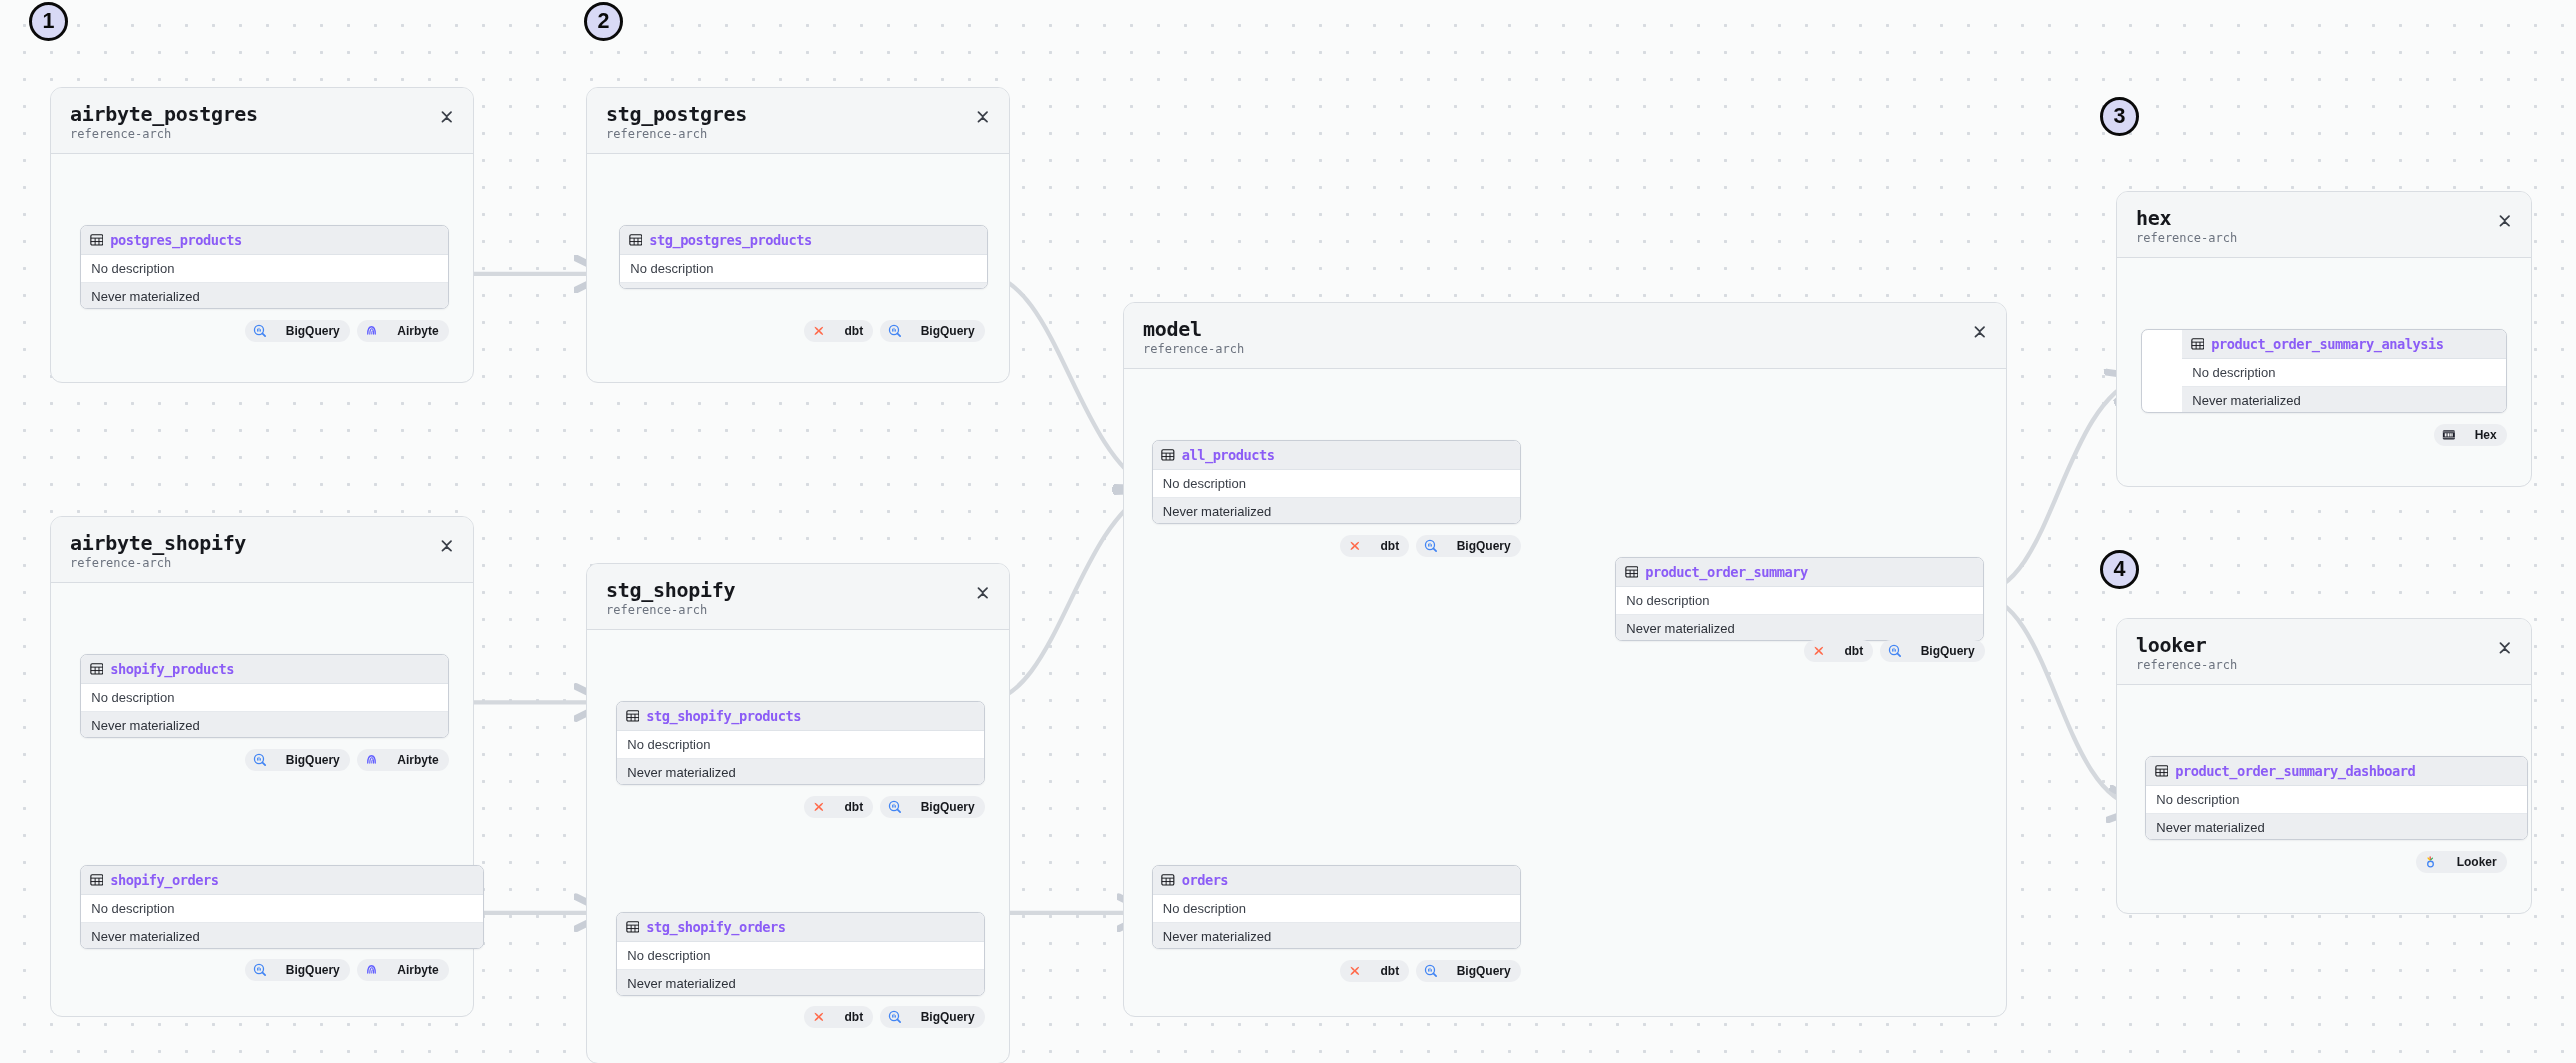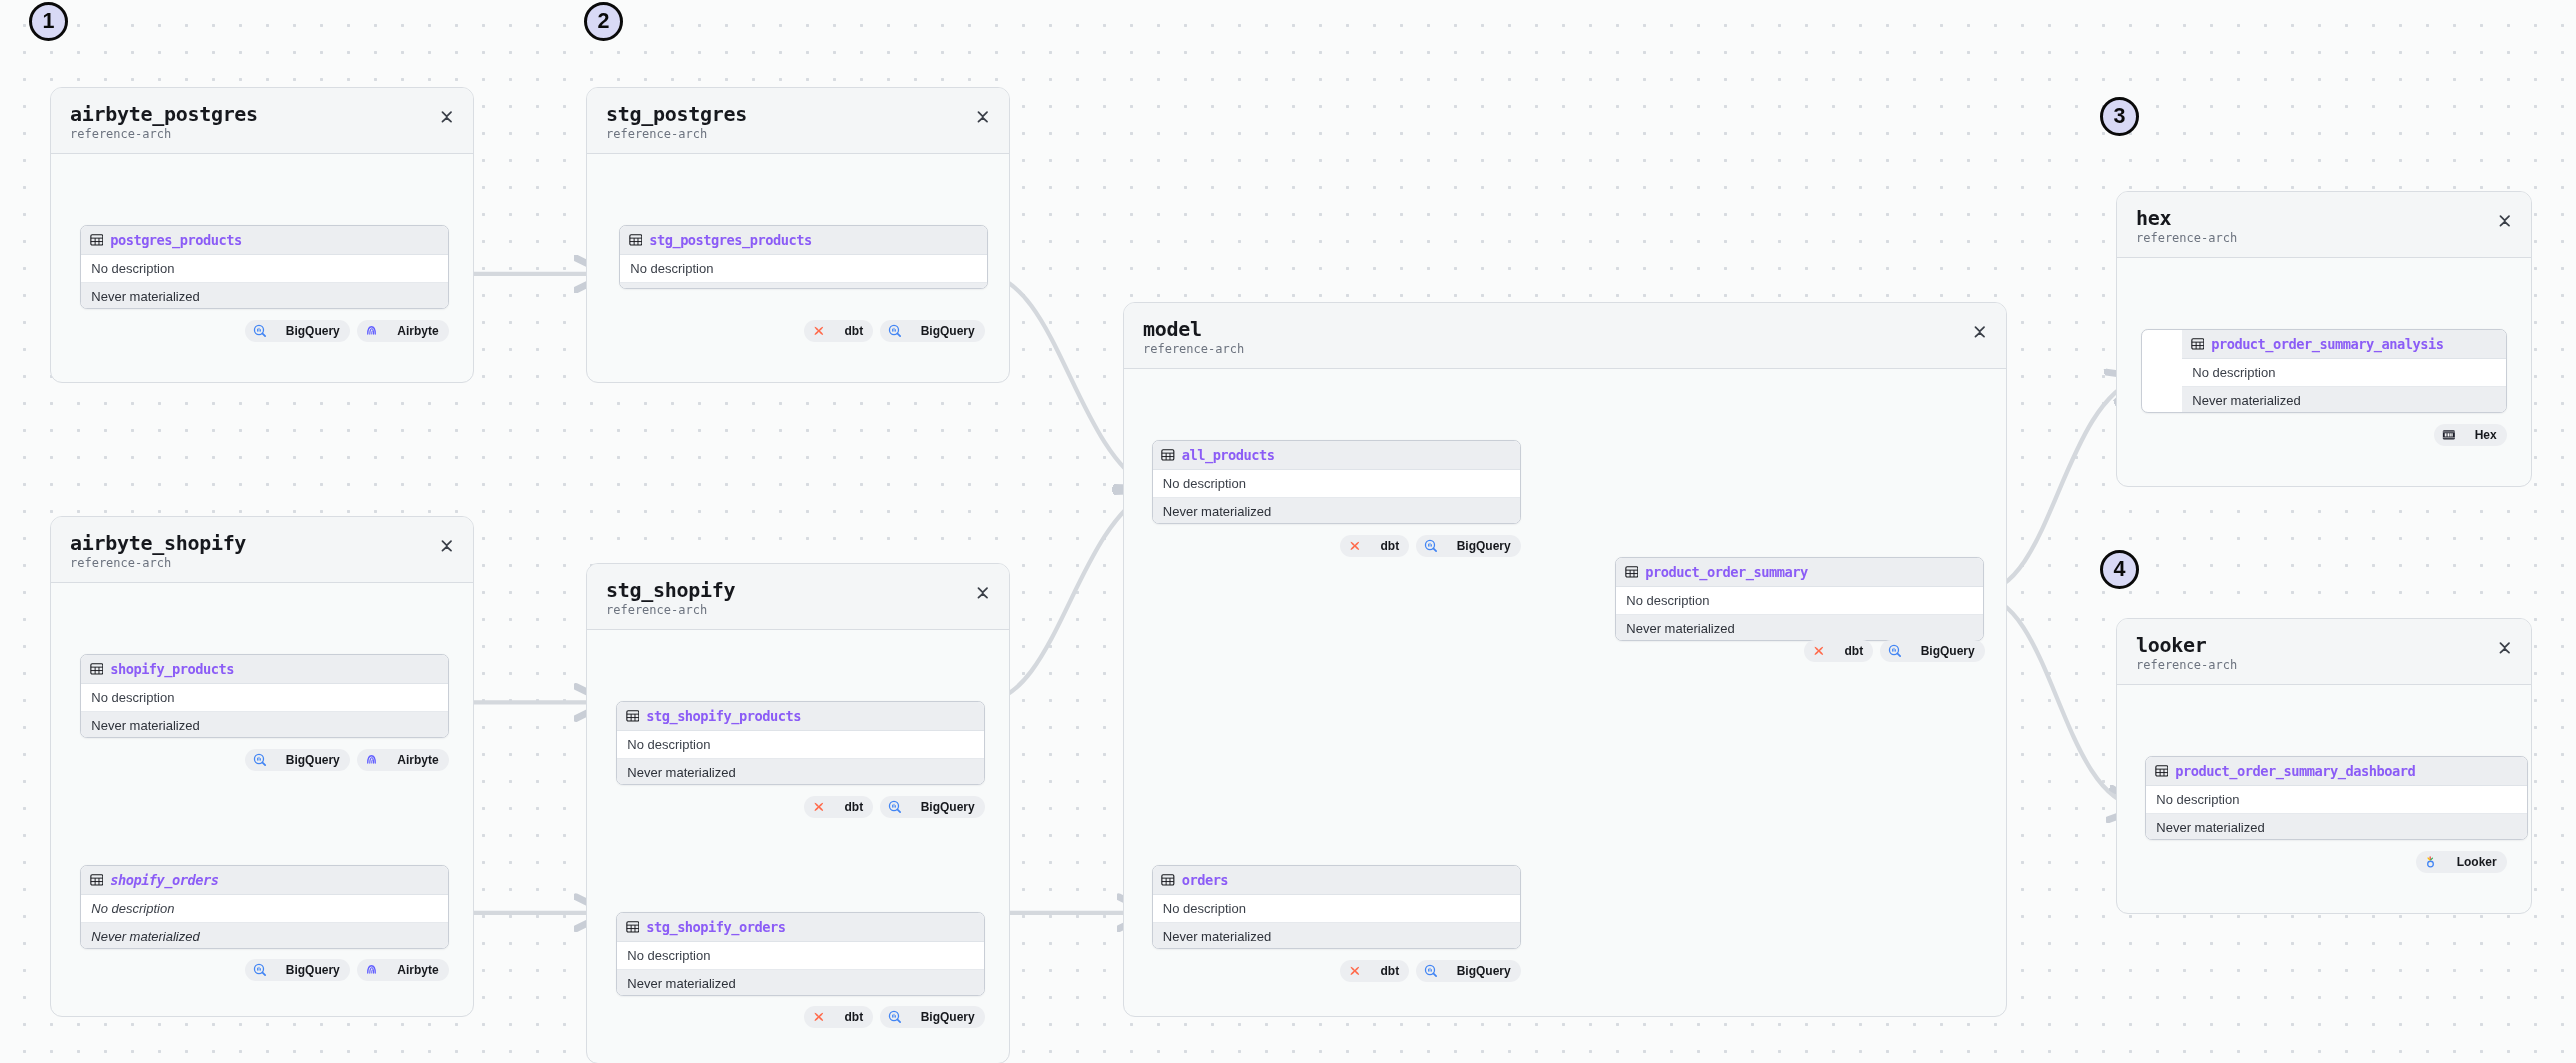--- a/index.html
+++ b/index.html
@@ -311,21 +311,21 @@
       <span class="badge">
         <svg class="gl" viewBox="0 0 16 16">
             <path d="M3.2 11.8 C3.2 6.6 5.0 3.2 7.6 3.2 C10.2 3.2 12 6.6 12 11.8" fill="none" stroke="#615eff" stroke-width="1.5" stroke-linecap="round"></path>
             <path d="M5.6 11.8 C5.6 8 6.5 5.6 7.8 5.6 C9.1 5.6 10 8 10 11.8" fill="none" stroke="#615eff" stroke-width="1.3" stroke-linecap="round"></path>
             <path d="M7.9 11.8 C7.9 9.6 8.1 8.2 8.6 8.2" fill="none" stroke="#615eff" stroke-width="1.2" stroke-linecap="round"></path>
           </svg>
         <span>Airbyte</span>
       </span>
     </div>
 
-    <div class="node" style="left:29px;top:348px;width:369px;height:84px;font-style:italic;">
+    <div class="node" style="left:29px;top:348px;width:404px;height:84px;">
       <div class="node-head">
         <svg class="table-icon" viewBox="0 0 16 16">
             <rect x="1" y="2" width="14" height="12" rx="1.5" fill="none" stroke="#16181d" stroke-width="1.3"></rect>
             <path d="M1 6 H15 M1 10 H15 M6 6 V14 M10.5 6 V14" stroke="#16181d" stroke-width="1.1"></path>
           </svg>
         <span class="node-title">shopify_orders</span>
       </div>
       <div class="node-row desc">No description</div>
       <div class="node-row mat">Never materialized</div>
     </div>

